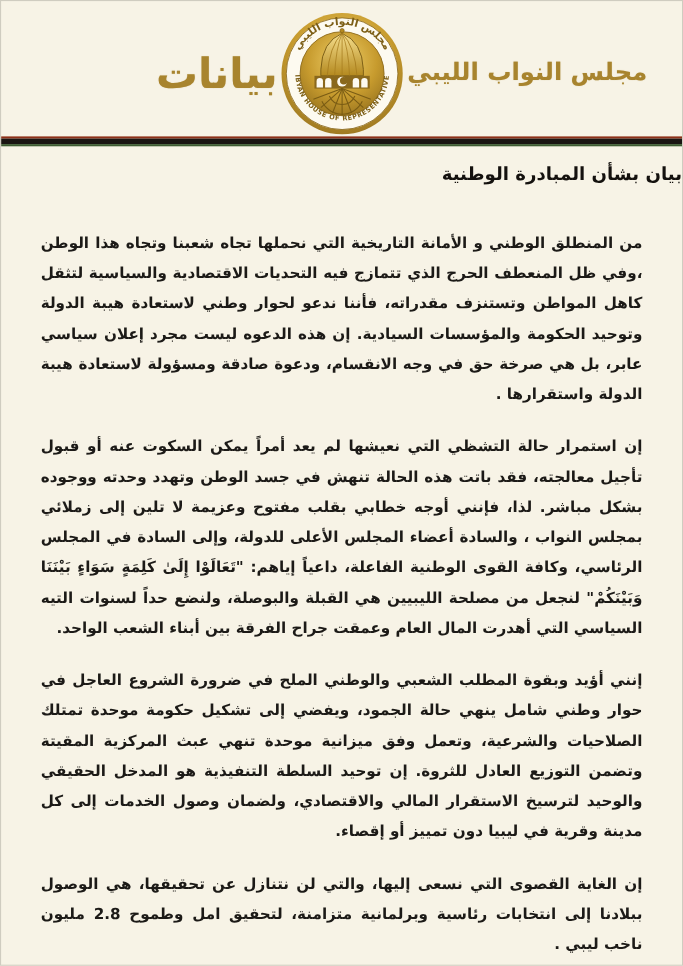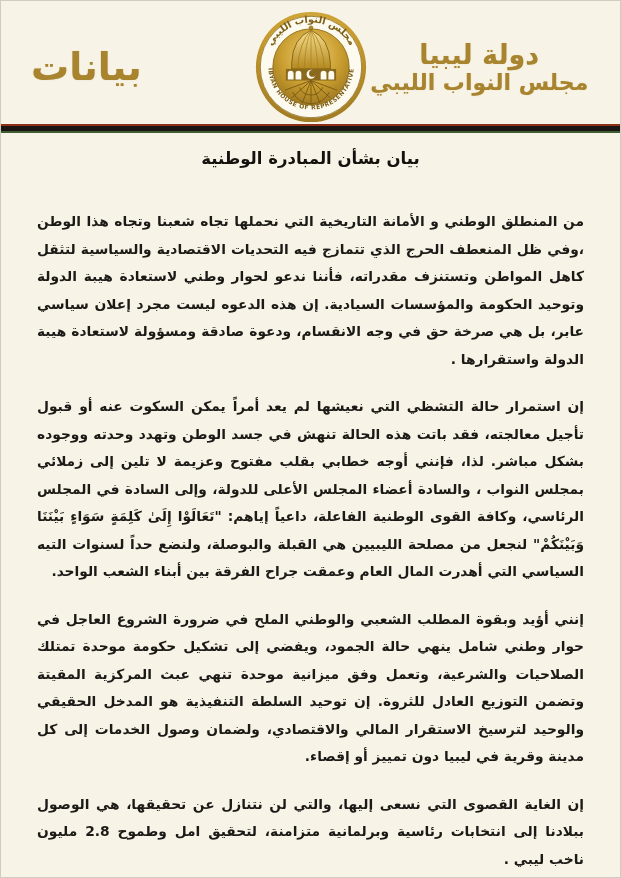--- a/index.html
+++ b/index.html
@@ -19,50 +19,49 @@
     align-items:center;
     padding:8px 30px 2px 30px;height:123px;box-sizing:border-box;
   }
   .gold{color:#a8842e;}
   .state-block{text-align:center;line-height:1.15;}
   .state-line1{font-size:27px;font-weight:700;letter-spacing:1px;
     text-shadow:0 0 1px rgba(168,132,46,.35);}
   .state-line2{font-size:22px;font-weight:700;letter-spacing:.5px;
     text-shadow:0 0 1px rgba(168,132,46,.35);}
   .logo-wrap{display:flex;justify-content:center;align-items:center;}
-  .bayanat{text-align:left;font-size:38px;font-weight:700;letter-spacing:2px;
+  .bayanat{text-align:right;font-size:38px;font-weight:700;letter-spacing:2px;
     text-shadow:0 0 1px rgba(168,132,46,.35);}
   
   .tribar{width:100%;}
   .tribar .r{height:2px;background:#8e3018;}
   .tribar .b{height:5px;background:#1a1512;}
   .tribar .g{height:2px;background:#3f5c33;}
   
   .title{
-    text-align:center;margin:13px 0 4px 0;
+    margin:13px 0 4px 0;
     font-size:16.5px;font-weight:700;line-height:26px;color:#14110e;
   }
   
   .body{
     padding:16px 36px 0 36px;
     font-size:13.8px;font-weight:700;
     line-height:27.5px;
     text-align:justify;
   }
   .body p{margin:16px 0 20px 0;}
 </style>
 </head>
 <body>
 
 <div class="page">
 
   <div class="header">
 
     <div class="state-block gold">
-      <div class="state-line1">دولة ليبيا</div>
       <div class="state-line2">مجلس النواب الليبي</div>
     </div>
 
     <div class="logo-wrap">
       <svg viewBox="0 0 120 120" width="116" height="116">
         <defs>
           <radialGradient id="goldOuter" cx="50%" cy="35%" r="75%">
             <stop offset="0%" stop-color="#f0d06a"></stop>
             <stop offset="55%" stop-color="#c79b2e"></stop>
             <stop offset="100%" stop-color="#8f6c1c"></stop>

